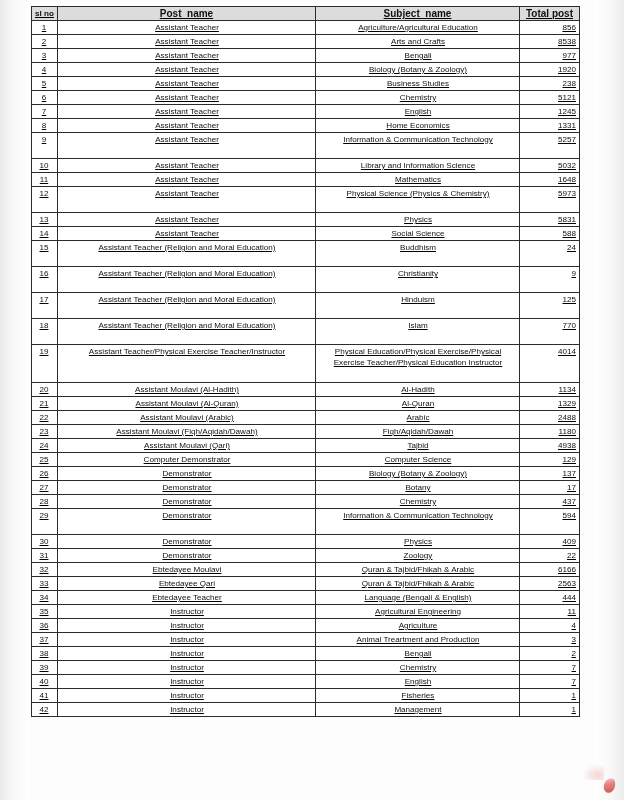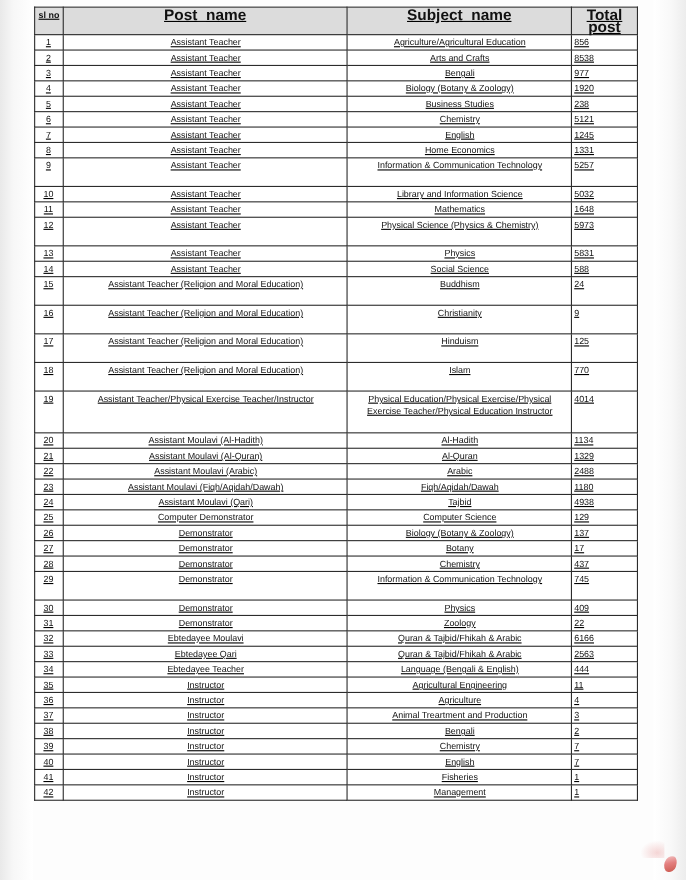--- a/index.html
+++ b/index.html
@@ -61,38 +61,38 @@
     padding: 1px 2px 1px 2px;
     box-sizing: border-box;
   }
 
   thead th {
     background: #dcdcdc;
     font-weight: bold;
     text-align: center;
     height: 14px;
     padding-top: 1px;
-    font-size: 14px;
+    font-size: 10px;
   }
   thead th.sl-head { font-size: 8.1px; }
 
   td.sl {
     text-align: center;
     padding-right: 3px;
   }
   td.post {
     text-align: center;
     padding-left: 3px;
   }
   td.subject {
     text-align: center;
     padding-left: 3px;
   }
   td.total {
-    text-align: left;
+    text-align: right;
     padding-right: 3px;
   }
 
   tr.h1 td { height: 13px; }
   tr.h2 td { height: 26px; }
   tr.h3 td { height: 38px; margin-top: 47px; }
 
   .corner-mark {
     position: absolute;
     right: 9px;
@@ -302,21 +302,21 @@
           <tr class="h1">
             <td class="sl">28</td>
             <td class="post">Demonstrator</td>
             <td class="subject">Chemistry</td>
             <td class="total">437</td>
           </tr>
           <tr class="h2">
             <td class="sl">29</td>
             <td class="post">Demonstrator</td>
             <td class="subject">Information &amp; Communication Technology</td>
-            <td class="total">745</td>
+            <td class="total">594</td>
           </tr>
           <tr class="h1">
             <td class="sl">30</td>
             <td class="post">Demonstrator</td>
             <td class="subject">Physics</td>
             <td class="total">409</td>
           </tr>
           <tr class="h1">
             <td class="sl">31</td>
             <td class="post">Demonstrator</td>

